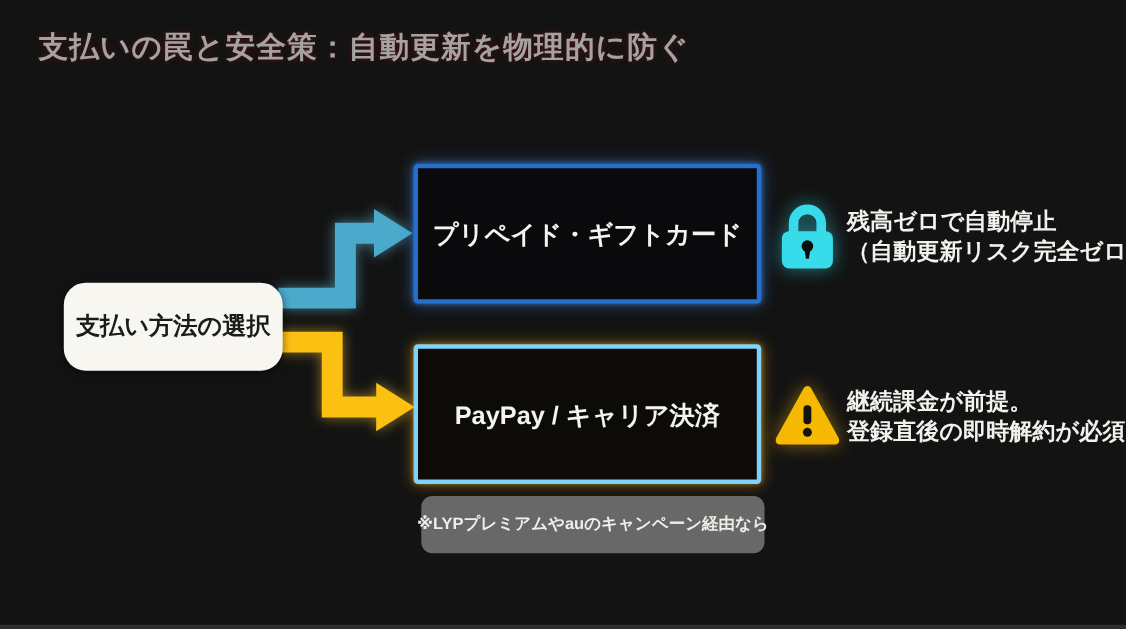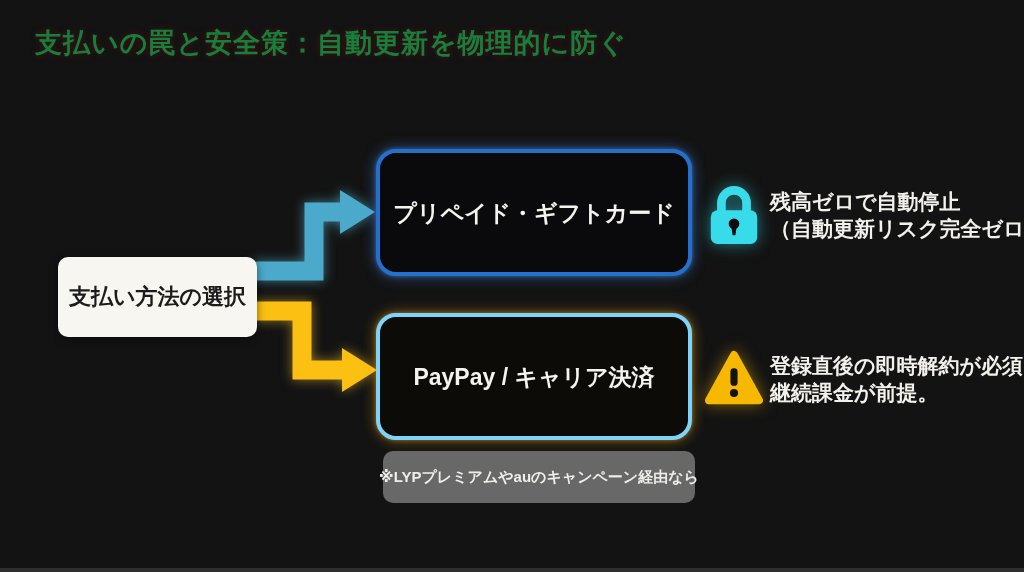--- a/index.html
+++ b/index.html
@@ -5,41 +5,41 @@
   html,body{margin:0;padding:0;background:#131313;}
   body{
     width:1024px;height:572px;position:relative;overflow:hidden;
     font-family:"Liberation Sans","DejaVu Sans",sans-serif;
     -webkit-font-smoothing:antialiased;
   }
   .abs{position:absolute;}
 
   .title{
     left:35px;top:25px;
-    font-size:27px;font-weight:bold;color:#15803d;
+    font-size:27px;font-weight:bold;color:#a3a3a3;
     letter-spacing:1px;white-space:nowrap;
     text-shadow:0 0 6px rgba(190,20,10,.35);
   }
 
   svg.arrows{left:0;top:0;width:1024px;height:572px;pointer-events:none;}
   .arrow-cyan{filter:drop-shadow(0 0 6px rgba(100,205,235,.55));}
   .arrow-yellow{filter:drop-shadow(0 0 6px rgba(255,200,50,.55));}
 
   .start-node{
     left:58px;top:257px;width:199px;height:80px;
-    background:#f7f6f1;border-radius:10px;
+    background:#f7f6f1;border-radius:20px;
     display:flex;align-items:center;justify-content:center;
     box-shadow:0 2px 8px rgba(0,0,0,.5);
   }
   .start-node .label{
     font-size:22px;font-weight:bold;color:#1b1b1b;white-space:nowrap;
   }
 
   .option-box{
-    width:308px;height:119px;border-radius:20px;
+    width:308px;height:119px;border-radius:4px;
     display:flex;flex-direction:column;align-items:center;justify-content:center;
     text-align:center;
   }
   .option-box .line{
     font-size:23px;font-weight:bold;color:#f4f3ee;line-height:34px;white-space:nowrap;
   }
   .option-prepaid{
     left:376px;top:149px;
     border:4px solid #2470cc;background:#0a0a0c;
     box-shadow:0 0 14px rgba(70,150,255,.50),0 0 4px rgba(70,150,255,.45);
@@ -116,21 +116,21 @@
 
 <div class="abs icon-wrap warn-wrap">
   <svg viewBox="0 0 60 64" width="58" height="64" xmlns="http://www.w3.org/2000/svg">
     <path d="M30 7 L56 54 L4 54 Z" fill="#f6b800" stroke="#f6b800" stroke-width="8" stroke-linejoin="round"></path>
     <rect x="26.3" y="21" width="7.4" height="18" rx="3.5" fill="#151310"></rect>
     <circle cx="30" cy="46.5" r="4.2" fill="#151310"></circle>
   </svg>
 </div>
 
 <div class="abs side-note side-note-bottom">
+  <div>継続課金が前提。</div>
   <div>登録直後の即時解約が必須</div>
-  <div>継続課金が前提。</div>
 </div>
 
 <div class="abs footnote">
   <span class="fline">※LYPプレミアムやauのキャンペーン経由なら</span>
 </div>
 
 <div class="abs bottom-edge"></div>
 
 </body></html>

